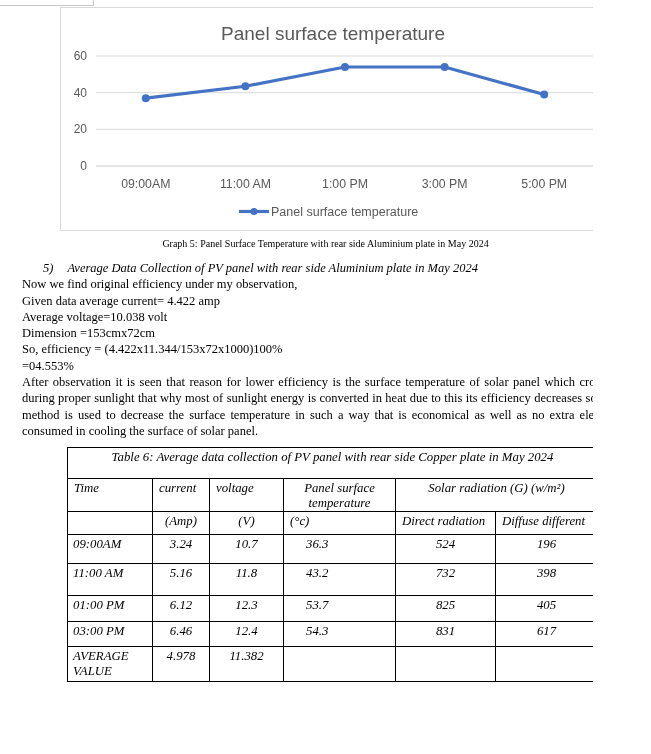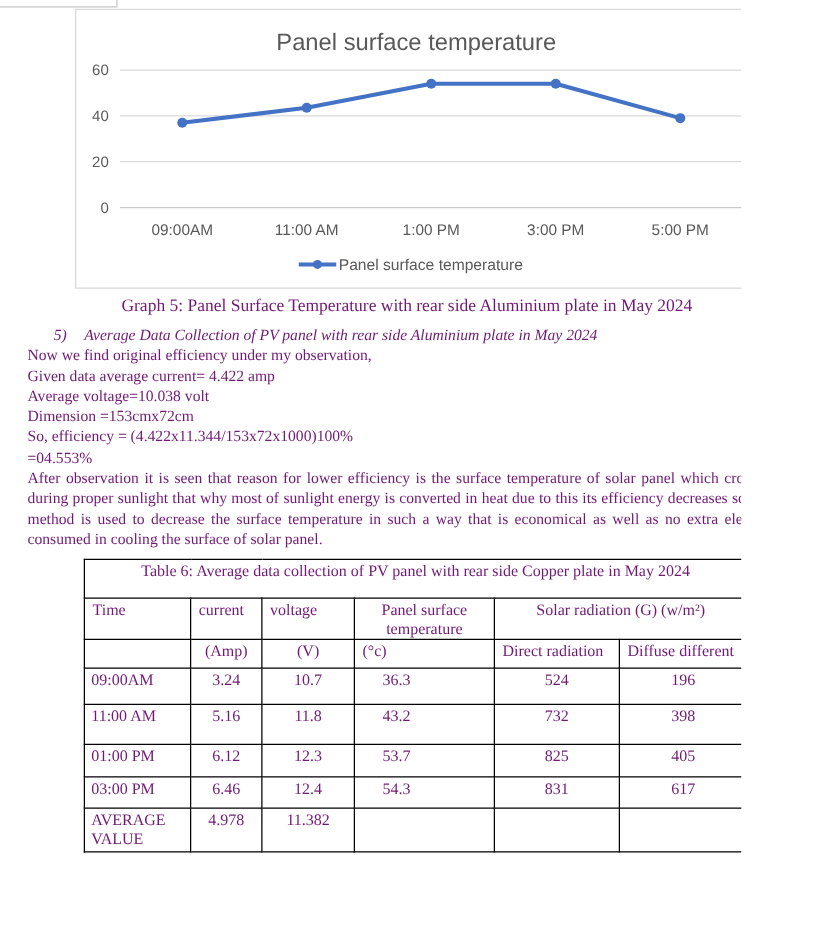--- a/index.html
+++ b/index.html
@@ -1,50 +1,51 @@
 <!DOCTYPE html>
 <html><head>
 <meta charset="utf-8">
 <style>
   html,body { margin:0; padding:0; background:#ffffff; }
   .page {
     position:relative; width:593px; height:754px; background:#ffffff;
-    font-family:"Liberation Serif", serif; color:#701a75; overflow:hidden;
+    font-family:"Liberation Serif", serif; color:#000000; overflow:hidden;
   }
   
   .top-fragment {
     position:absolute; left:-30px; top:-22px; width:122px; height:26px;
     border:1px solid #c6c6c6; background:#fff;
   }
   
   .chart-box {
     position:absolute; left:60px; top:7px; width:543px; height:222px;
     border:1px solid #D9D9D9; background:#fff;
   }
   .chart-box svg { position:absolute; left:0; top:0; }
   .chart-title { font-family:"Liberation Sans", sans-serif; }
   
   .caption {
     position:absolute; left:0; top:238px; width:651px; text-align:center;
-    font-size:14px;
+    font-size:10px;
   }
   
   .body-text { position:absolute; left:22px; top:260px; width:621px;
     font-size:12.5px; line-height:16.3px; }
   .heading { font-style:italic;margin-left:21px; }
   .heading .h-text { margin-left:14px; }
   .para { text-align:justify; }
   
   table.data-table {
     position:absolute; left:67px; top:447px; width:530px;
     border-collapse:collapse; font-size:12.8px; table-layout:fixed;
   }
   table.data-table td {
     border:1px solid #000; vertical-align:top; padding:2px 2px 0 2px;
     overflow:hidden;
+    font-style:italic;
   }
   tr.t-title { height:31px; }
   tr.t-title td { text-align:center; }
   tr.t-head { height:33px; }
   tr.t-units { height:23px; }
   tr.t-head td:nth-child(1), tr.t-head td:nth-child(2), tr.t-head td:nth-child(3) { text-align:left; padding-left:6px; }
   tr.t-head td:nth-child(4), tr.t-head td:nth-child(5) { text-align:center; }
   tr.t-units td:nth-child(2), tr.t-units td:nth-child(3) { text-align:center; }
   tr.t-units td:nth-child(4), tr.t-units td:nth-child(5), tr.t-units td:nth-child(6) { text-align:left; padding-left:6px; }
   tbody.t-body td:nth-child(1) { text-align:left; padding-left:5px; }

